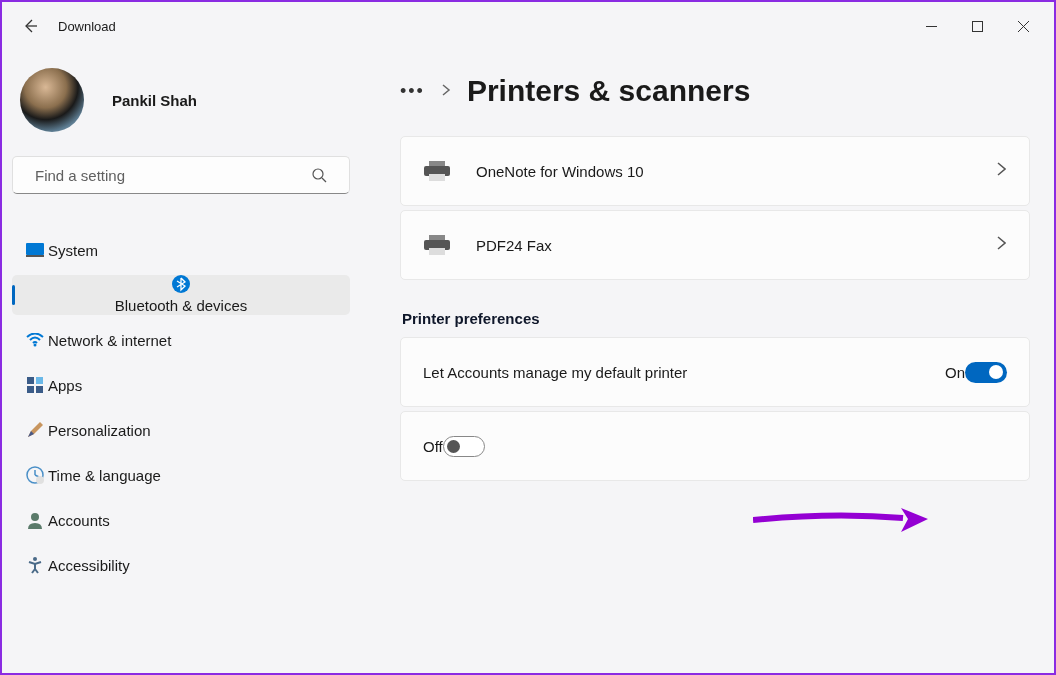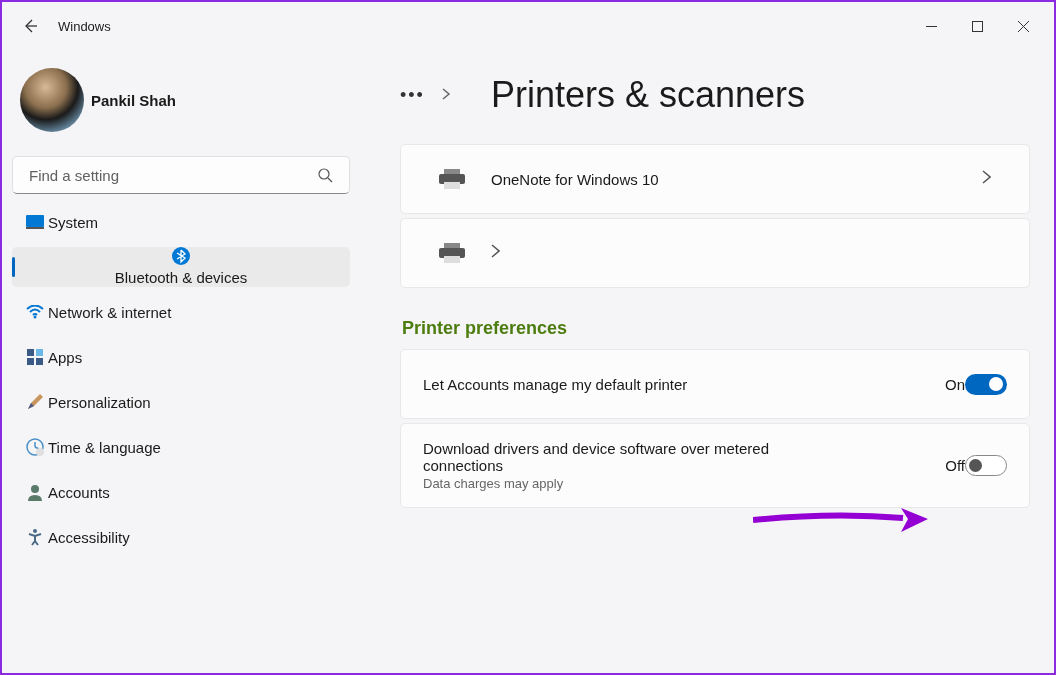--- a/index.html
+++ b/index.html
@@ -50,21 +50,21 @@
   height: calc(100% - 48px);
 }
 .sidebar {
   width: 358px;
   padding: 12px 10px 0 10px;
   overflow-y: auto;
 }
 .profile {
   display: flex;
   align-items: center;
-  gap: 7px;
+  gap: 28px;
   padding: 6px 6px 24px 8px;
 }
 .avatar {
   width: 64px;
   height: 64px;
   border-radius: 50%;
   background: radial-gradient(circle at 40% 30%, #d9b896 0%, #8b6f4e 35%, #1a1a1a 55%, #5b7a8f 75%, #a8c5d9 100%);
   flex-shrink: 0;
 }
 .profile-name {
@@ -73,22 +73,22 @@
   color: #1a1a1a;
 }
 .search-box {
   display: flex;
   align-items: center;
   background: #fdfdfd;
   border: 1px solid #e0e0e0;
   border-bottom: 1.5px solid #888;
   border-radius: 5px;
   height: 38px;
-  padding: 0 16px;
-  margin-bottom: 8px;
+  padding: 0 22px;
+  margin-bottom: 36px;
 }
 .search-input {
   flex: 1;
   border: none;
   background: transparent;
   font-size: 15px;
   color: #606060;
   outline: none;
 }
 .search-input::placeholder { color: #606060; }
@@ -141,53 +141,52 @@
   font-size: 18px;
   color: #333;
   letter-spacing: 2px;
   cursor: pointer;
 }
 .chev {
   color: #666;
   font-size: 14px;
 }
 .page-title {
-  font-size: 36px;
-  font-weight: 400;
-  color: #1a1a1a;
-  margin-left: 24px;
+  font-size: 30px;
+  font-weight: 700;
+  color: #1a1a1a;
 }
 .card {
   background: #fcfcfc;
   border: 1px solid #e8e8e8;
   border-radius: 5px;
   margin-bottom: 4px;
   display: flex;
   align-items: center;
   min-height: 70px;
-  padding: 0 38px;
+  padding: 0 23px;
   cursor: pointer;
 }
 .printer-icon {
   width: 26px;
   height: 20px;
   margin-right: 26px;
 }
 .card-label {
   font-size: 15px;
   color: #1a1a1a;
   flex: 1;
 }
 .card-chevron {
   color: #555;
 }
 .section-header {
-  font-size: 18px;
+  font-size: 15px;
   font-weight: 600;
-  color: #4d7c0f;
+  color: #0f172a;
   margin: 30px 0 10px 2px;
 }
 .pref-card {
   background: #fcfcfc;
   border: 1px solid #e8e8e8;
   border-radius: 5px;
   margin-bottom: 4px;
   display: flex;
   align-items: center;
   min-height: 70px;
@@ -253,21 +252,21 @@
 </head>
 <body>
 
 <div class="titlebar">
   <div class="back-btn">
     <svg width="16" height="16" viewBox="0 0 16 16">
         <path d="M10 2 L4 8 L10 14" stroke="#333" stroke-width="1.3" fill="none"></path>
         <path d="M4 8 H15" stroke="#333" stroke-width="1.3"></path>
       </svg>
   </div>
-  <div class="app-title">Windows</div>
+  <div class="app-title">Download</div>
   <div class="window-controls">
     <div class="win-ctrl">
         <svg width="11" height="11">
           <path d="M0 5.5 H11" stroke="#333" stroke-width="1"></path>
         </svg>
       </div>
     <div class="win-ctrl">
         <svg width="11" height="11">
           <rect x="0.5" y="0.5" width="10" height="10" stroke="#333" stroke-width="1" fill="none"></rect>
         </svg>
@@ -394,40 +393,37 @@
           </svg></span>
     </div>
 
 
     <div class="card">
       <span class="printer-icon"><svg width="26" height="20" viewBox="0 0 26 20">
             <rect x="5" y="0" width="16" height="5" fill="#888"></rect>
             <rect x="0" y="5" width="26" height="10" rx="2" fill="#555"></rect>
             <rect x="5" y="13" width="16" height="7" fill="#ddd"></rect>
           </svg></span>
+      <span class="card-label">PDF24 Fax</span>
       <span class="card-chevron"><svg width="9" height="14" viewBox="0 0 9 14">
             <path d="M1 1 L8 7 L1 13" stroke="#555" stroke-width="1.5" fill="none"></path>
           </svg></span>
     </div>
 
     <div class="section-header">Printer preferences</div>
 
     <div class="pref-card">
       <div class="pref-text">
         <div class="pref-title">Let Accounts manage my default printer</div>
       </div>
       <span class="toggle-label">On</span>
       <div class="toggle on"></div>
     </div>
 
     <div class="pref-card">
-      <div class="pref-text">
-        <div class="pref-title" style="max-width:420px">Download drivers and device software over metered connections</div>
-        <div class="pref-sub">Data charges may apply</div>
-      </div>
       <span class="toggle-label">Off</span>
       <div class="toggle off"></div>
     </div>
   </div>
 </div>
 
 <svg class="arrow-annotation" width="180" height="40" viewBox="0 0 180 40">
   <path d="M0 18 Q80 10 150 16" stroke="#9400d3" stroke-width="6" fill="none"></path>
   <path d="M148 6 L175 17 L148 30 L155 17 Z" fill="#9400d3"></path>
 </svg>

